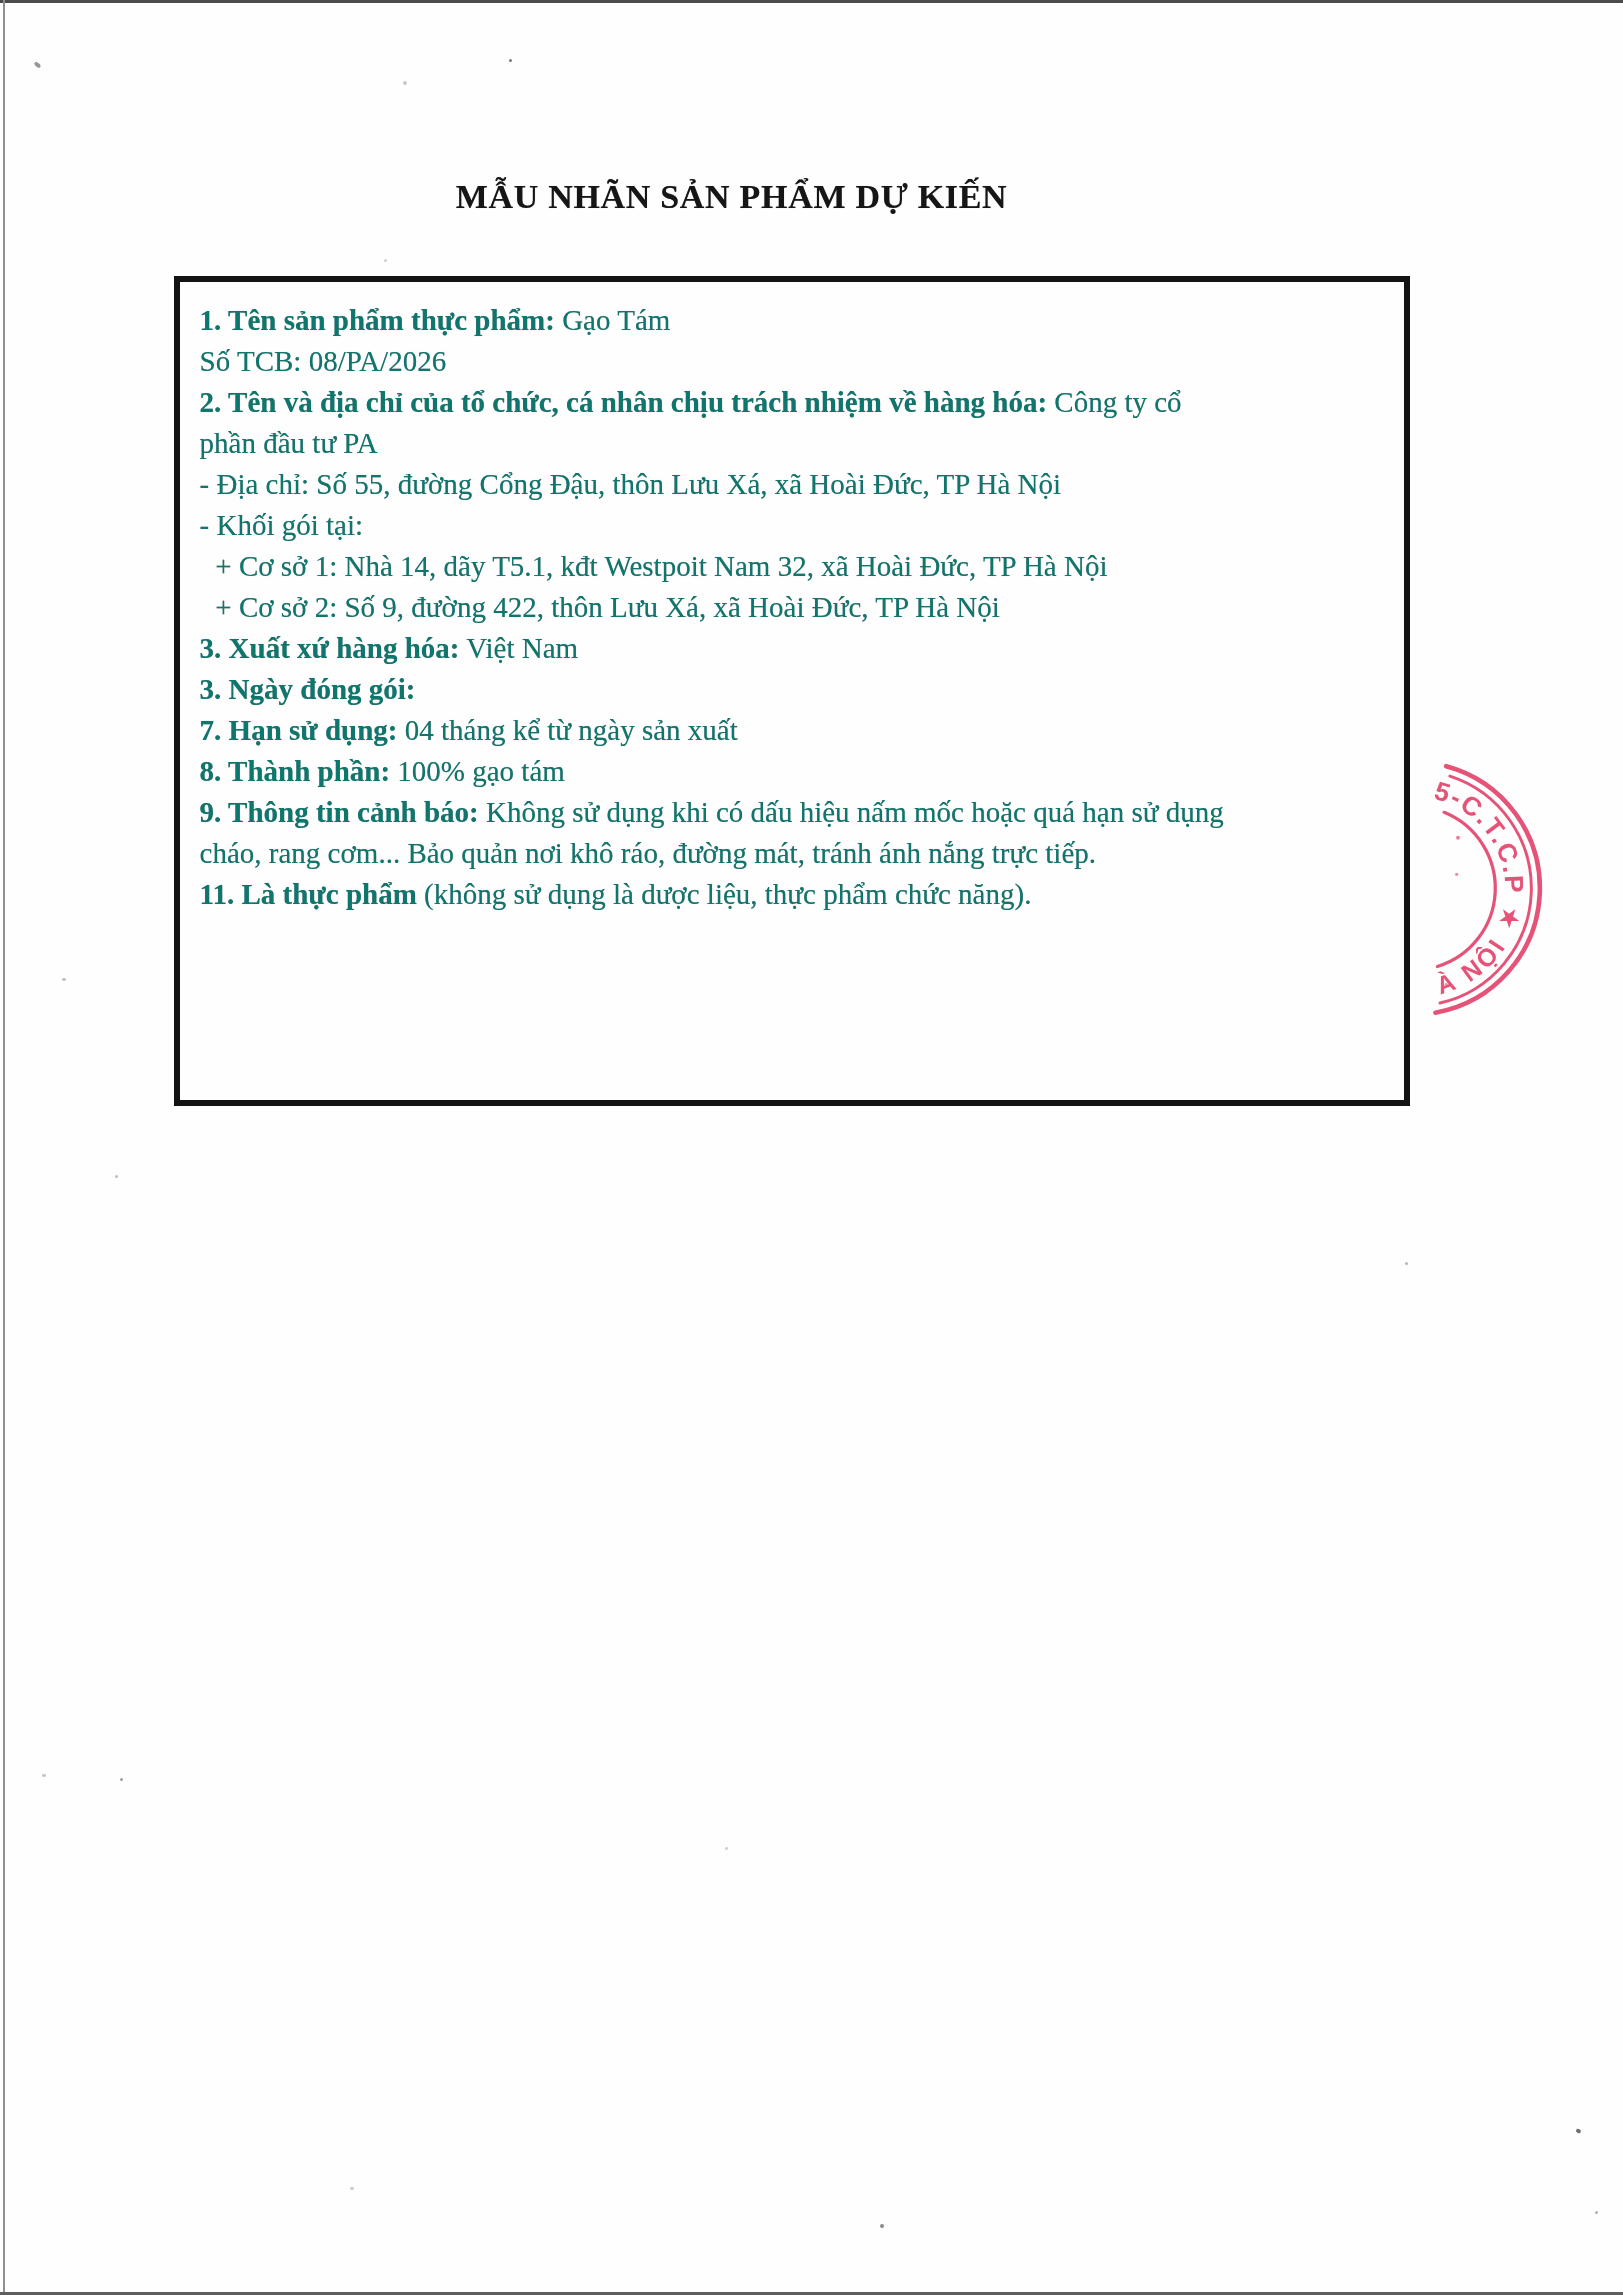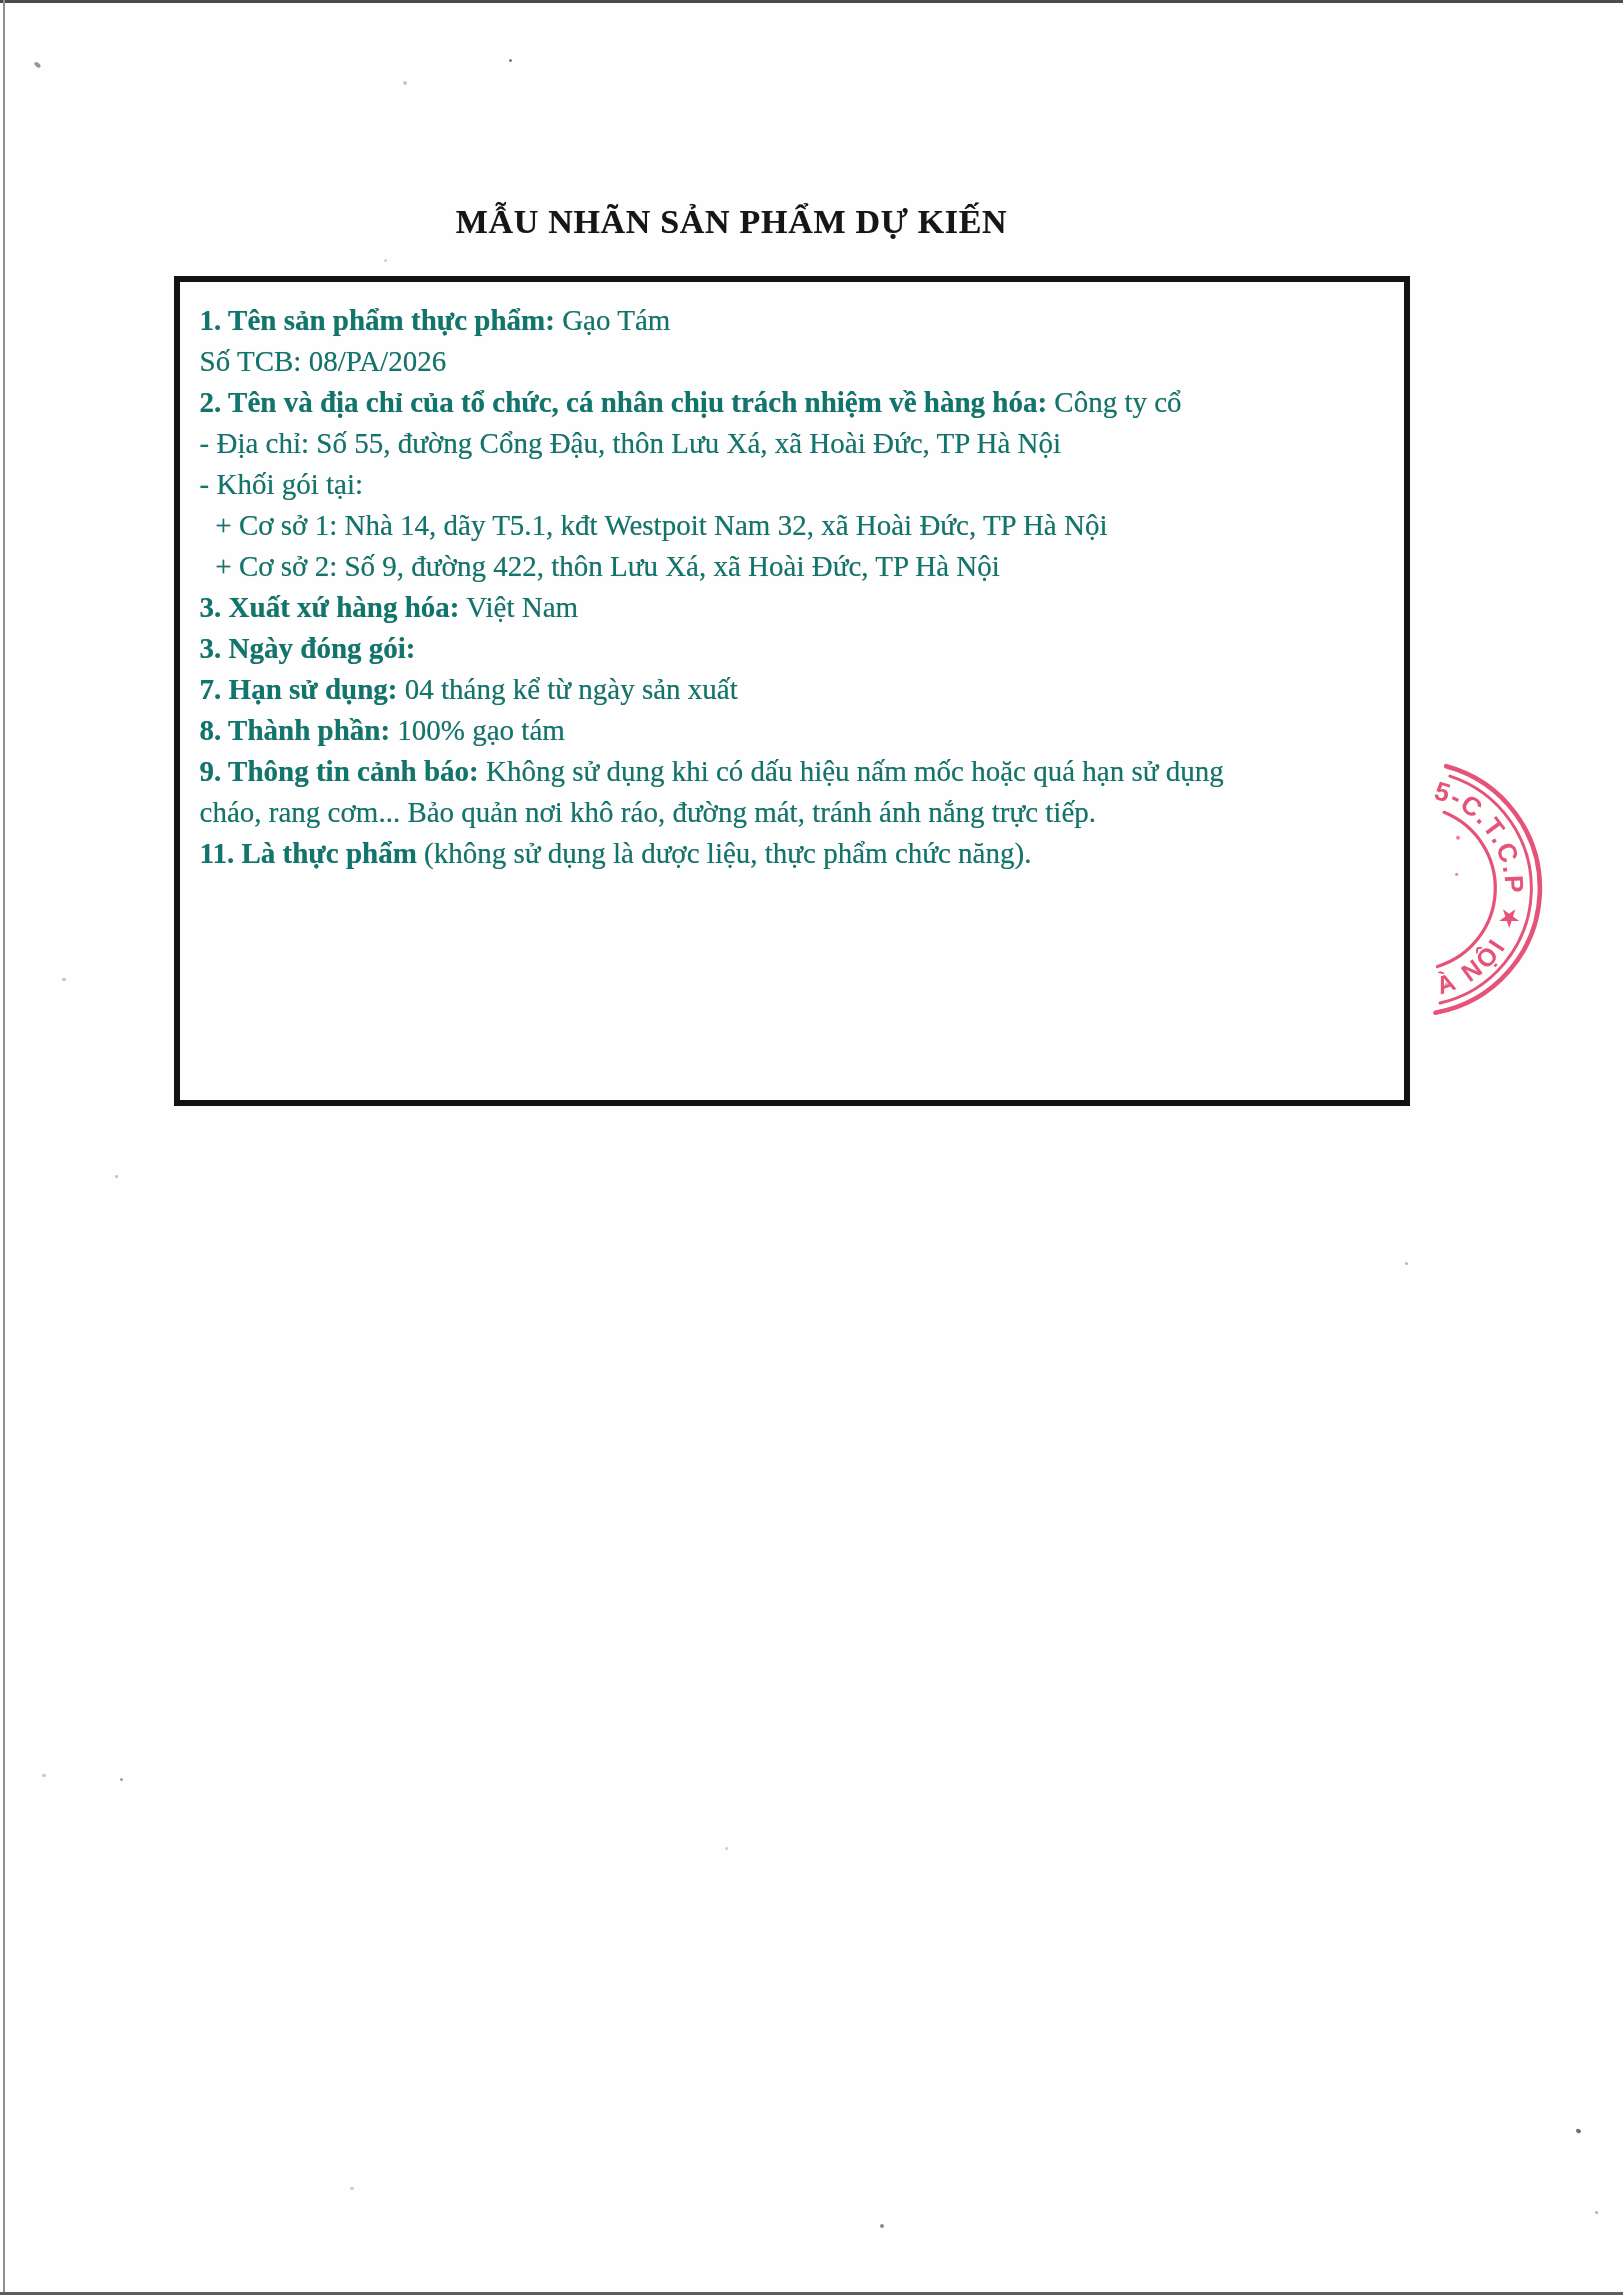--- a/index.html
+++ b/index.html
@@ -9,21 +9,21 @@
   }
   .page{position:absolute;inset:0;background:#fefefe;overflow:hidden;}
 
   
   .edge-top{position:absolute;top:0;left:0;width:1623px;height:2.6px;background:#4c4c4c;}
   .edge-left{position:absolute;top:0;left:3.3px;width:2px;height:2295px;background:#909090;}
   .edge-bottom{position:absolute;bottom:0;left:0;width:1623px;height:3.3px;background:#5e5e5e;}
 
   
   .doc-title{
-    position:absolute;top:203px;left:0;width:1463px;text-align:center;
+    position:absolute;top:178px;left:0;width:1463px;text-align:center;
     font-size:34px;font-weight:bold;color:#161616;letter-spacing:0.7px;
     text-shadow:0 0 0.7px rgba(0,0,0,.45);
   }
 
   
   .label-box{
     position:absolute;left:174px;top:276px;width:1236px;height:830px;
     box-sizing:border-box;border:6.5px solid #131313;
     padding:18.3px 9.2px 0 19.6px;background:transparent;
   }
@@ -52,20 +52,21 @@
   <div class="edge-top"></div>
   <div class="edge-left"></div>
   <div class="edge-bottom"></div>
 
   <div class="doc-title">MẪU NHÃN SẢN PHẨM DỰ KIẾN</div>
 
   <div class="label-box">
     <div class="line"><span class="b">1. Tên sản phẩm thực phẩm:</span><span class="r"> Gạo Tám</span></div>
     <div class="line"><span class="b"></span><span class="r">Số TCB: 08/PA/2026</span></div>
     <div class="line"><span class="b">2. Tên và địa chỉ của tổ chức, cá nhân chịu trách nhiệm về hàng hóa:</span><span class="r"> Công ty cổ</span></div>
+    <div class="line"><span class="b"></span><span class="r">phần đầu tư PA</span></div>
     <div class="line"><span class="b"></span><span class="r">- Địa chỉ: Số 55, đường Cổng Đậu, thôn Lưu Xá, xã Hoài Đức, TP Hà Nội</span></div>
     <div class="line"><span class="b"></span><span class="r">- Khối gói tại:</span></div>
     <div class="line indent"><span class="b"></span><span class="r">+ Cơ sở 1: Nhà 14, dãy T5.1, kđt Westpoit Nam 32, xã Hoài Đức, TP Hà Nội</span></div>
     <div class="line indent"><span class="b"></span><span class="r">+ Cơ sở 2: Số 9, đường 422, thôn Lưu Xá, xã Hoài Đức, TP Hà Nội</span></div>
     <div class="line"><span class="b">3. Xuất xứ hàng hóa:</span><span class="r"> Việt Nam</span></div>
     <div class="line"><span class="b">3. Ngày đóng gói:</span><span class="r"></span></div>
     <div class="line"><span class="b">7. Hạn sử dụng:</span><span class="r"> 04 tháng kể từ ngày sản xuất</span></div>
     <div class="line"><span class="b">8. Thành phần:</span><span class="r"> 100% gạo tám</span></div>
     <div class="line"><span class="b">9. Thông tin cảnh báo:</span><span class="r"> Không sử dụng khi có dấu hiệu nấm mốc hoặc quá hạn sử dụng</span></div>
     <div class="line"><span class="b"></span><span class="r">cháo, rang cơm... Bảo quản nơi khô ráo, đường mát, tránh ánh nắng trực tiếp.</span></div>

